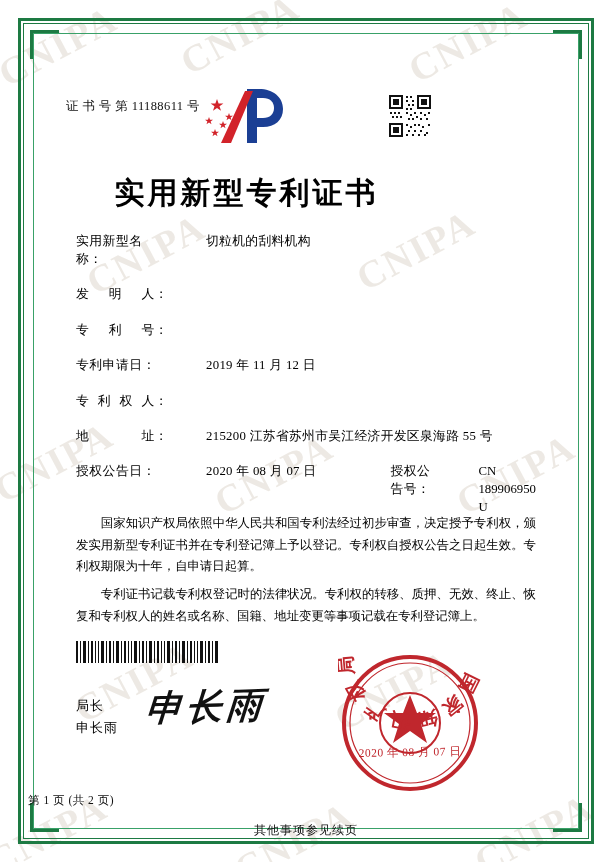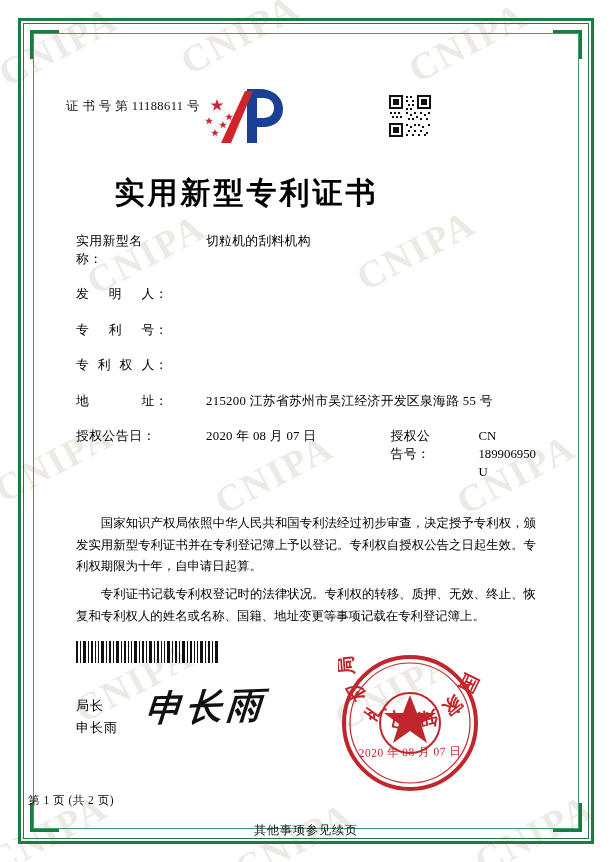--- a/index.html
+++ b/index.html
@@ -374,20 +374,24 @@
     </div>
 
     <div class="field-row">
       <div class="field-label spaced">
         <span>专</span>
         <span>利</span>
         <span>号：</span>
       </div>
     </div>
 
+    <div class="field-row">
+      <div class="field-label">专利申请日：</div>
+      <div class="field-value">2019 年 11 月 12 日</div>
+    </div>
 
     <div class="field-row">
       <div class="field-label spaced">
         <span>专</span>
         <span>利</span>
         <span>权</span>
         <span>人：</span>
       </div>
     </div>
 

